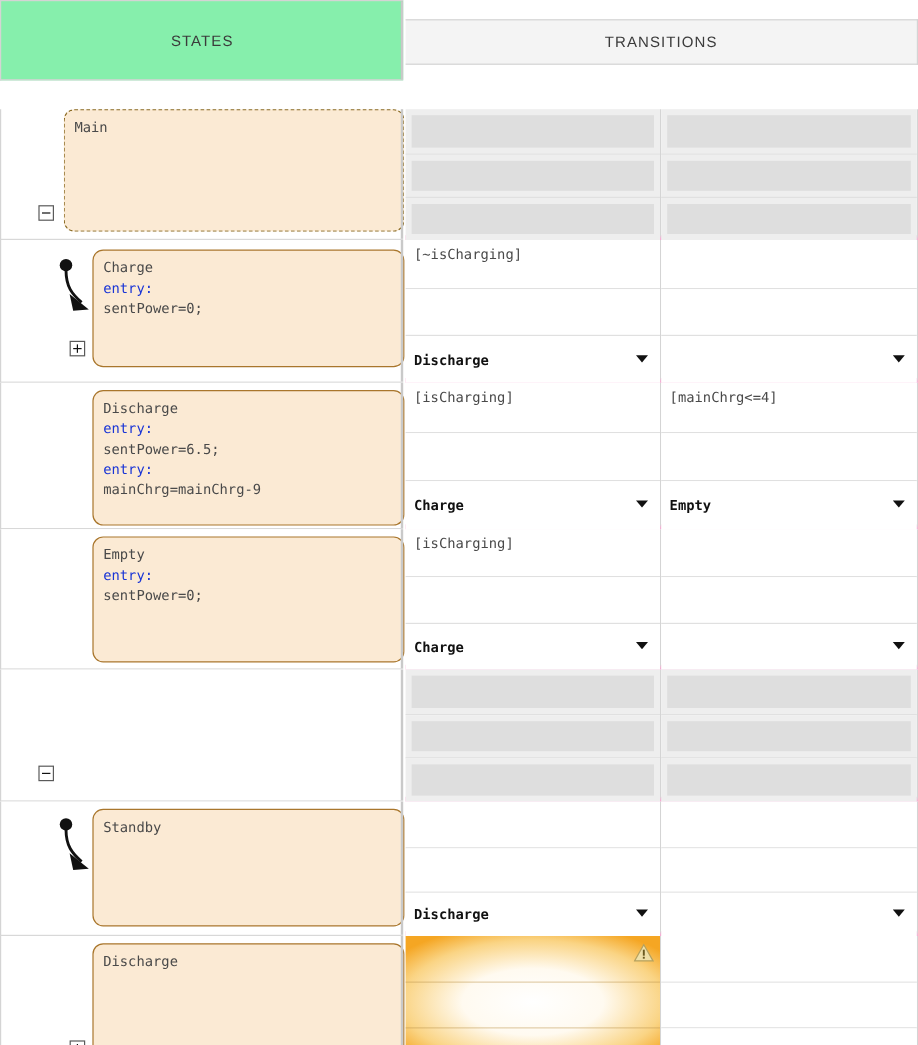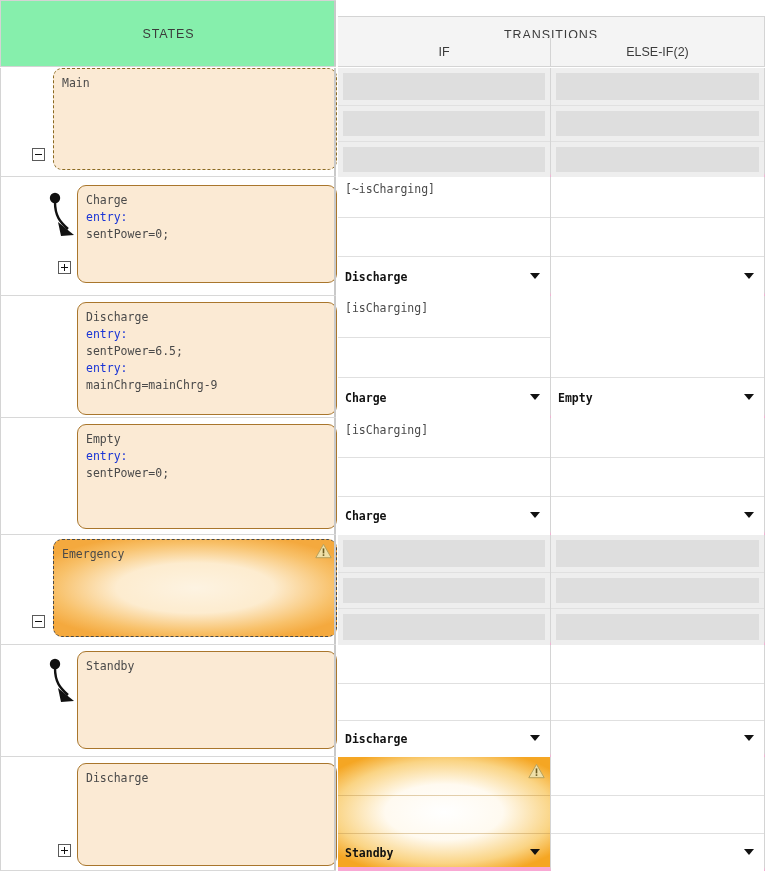--- a/index.html
+++ b/index.html
@@ -64,20 +64,21 @@
   .hdr-if{left:338px;width:213px;}
   .hdr-elseif{left:551px;width:214px;}
 
   
   .body{
     position:absolute;left:0;top:68px;width:765px;height:803px;
   }
   .row{
     position:absolute;left:0;width:765px;
     box-sizing:border-box;
+    margin-top:23px;
   }
   
   .states-cell{
     position:absolute;left:0;top:0;width:336px;height:100%;
     box-sizing:border-box;
     background:#ffffff;
     border-bottom:1px solid #d8d8d8;
     border-left:1px solid #d4d4d4;
   }
   .states-cell::after{
@@ -200,22 +201,20 @@
   .tcol.hl .subrow.last{border-bottom:none;}
 </style>
 </head>
 <body>
 
 <div class="table-root">
 
   <div class="hdr">
     <div class="hdr-states">STATES</div>
     <div class="hdr-trans-group">TRANSITIONS</div>
-    <div class="hdr-sub hdr-if">IF</div>
-    <div class="hdr-sub hdr-elseif">ELSE-IF(2)</div>
   </div>
 
   <div class="body" id="body-rows">
       <div class="row" style="top: 0px; height: 109px;">
         <div class="states-cell">
           <div class="toggle minus" style="left: 31px; top: 80px;">
             <i></i>
           </div>
           <div class="state-box lvl0 super" style="top: 0px; height: 102px; width: 284px;"><span class="sb-title">Main</span></div>
         </div>
@@ -258,20 +257,21 @@
       <div class="row" style="top: 228px; height: 122px;">
         <div class="states-cell">
           <div class="state-box lvl1" style="top: 6px; height: 113px; width: 260px;"><span class="sb-title">Discharge</span><br><span class="kw">entry:</span><br><span class="sb-title">sentPower=6.5;</span><br><span class="kw">entry:</span><br><span class="sb-title">mainChrg=mainChrg-9</span></div>
         </div>
         <div class="tcol if">
           <div class="subrow" style="top: 0px; height: 42px;">[isCharging]</div>
           <div class="subrow" style="top: 42px; height: 40px;"></div>
           <div class="subrow dest last" style="top: 82px; height: 40px;"><span class="dest-label">Charge</span><span class="caret"></span></div>
         </div>
         <div class="tcol elseif">
+          <div class="subrow" style="top: 0px; height: 42px;">[mainChrg&lt;=4]</div>
           <div class="subrow" style="top: 42px; height: 40px;"></div>
           <div class="subrow dest last" style="top: 82px; height: 40px;"><span class="dest-label">Empty</span><span class="caret"></span></div>
         </div>
       </div>
       <div class="row" style="top: 350px; height: 117px;">
         <div class="states-cell">
           <div class="state-box lvl1" style="top: 6px; height: 105px; width: 260px;"><span class="sb-title">Empty</span><br><span class="kw">entry:</span><br><span class="sb-title">sentPower=0;</span></div>
         </div>
         <div class="tcol if">
           <div class="subrow" style="top: 0px; height: 40px;">[isCharging]</div>
@@ -282,25 +282,20 @@
           <div class="subrow" style="top: 0px; height: 40px;"></div>
           <div class="subrow" style="top: 40px; height: 39px;"></div>
           <div class="subrow dest last" style="top: 79px; height: 38px;"><span class="dest-label"></span><span class="caret"></span></div>
         </div>
       </div>
       <div class="row" style="top: 467px; height: 110px;">
         <div class="states-cell">
           <div class="toggle minus" style="left: 31px; top: 80px;">
             <i></i>
           </div>
-          <div class="state-box lvl0 super highlighted" style="top: 4px; height: 98px; width: 284px;"><span class="sb-title">Emergency</span><div style="position: absolute; right: 4px; top: 3px; width: 17px; height: 16px;"><svg class="warn" viewBox="0 0 17 16">
-                <path d="M8.5 1.3 L16.2 14.7 L0.8 14.7 Z" fill="#efe0a8" stroke="#b5a15e" stroke-width="1"></path>
-                <rect x="7.7" y="5.4" width="1.6" height="5" fill="#6b5a20"></rect>
-                <rect x="7.7" y="11.3" width="1.6" height="1.6" fill="#6b5a20"></rect>
-              </svg></div></div>
         </div>
         <div class="tcol if disabled">
           <div class="subrow" style="top: 0px; height: 38px;"><div class="greybar"></div></div>
           <div class="subrow" style="top: 38px; height: 36px;"><div class="greybar"></div></div>
           <div class="subrow dest last" style="top: 74px; height: 36px;"><div class="greybar"></div></div>
         </div>
         <div class="tcol elseif disabled">
           <div class="subrow" style="top: 0px; height: 38px;"><div class="greybar"></div></div>
           <div class="subrow" style="top: 38px; height: 36px;"><div class="greybar"></div></div>
           <div class="subrow dest last" style="top: 74px; height: 36px;"><div class="greybar"></div></div>

